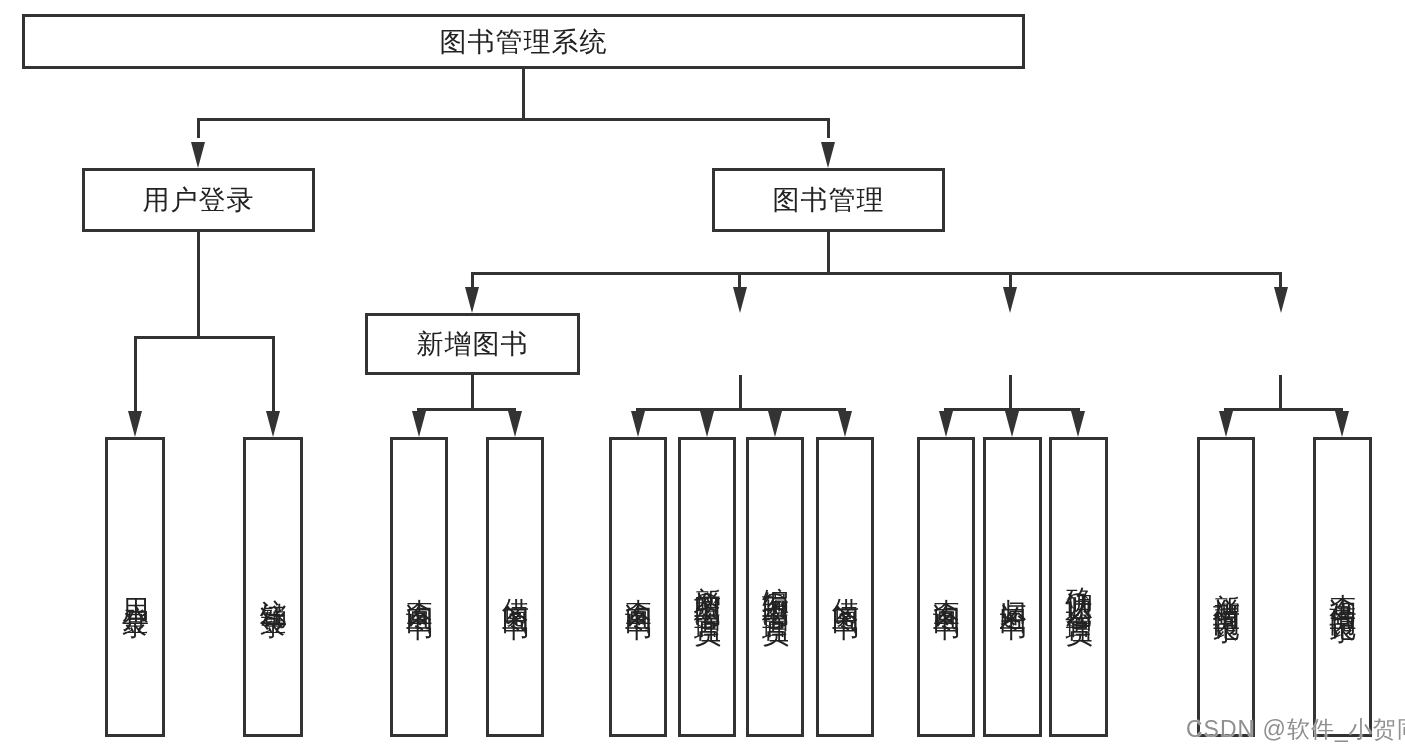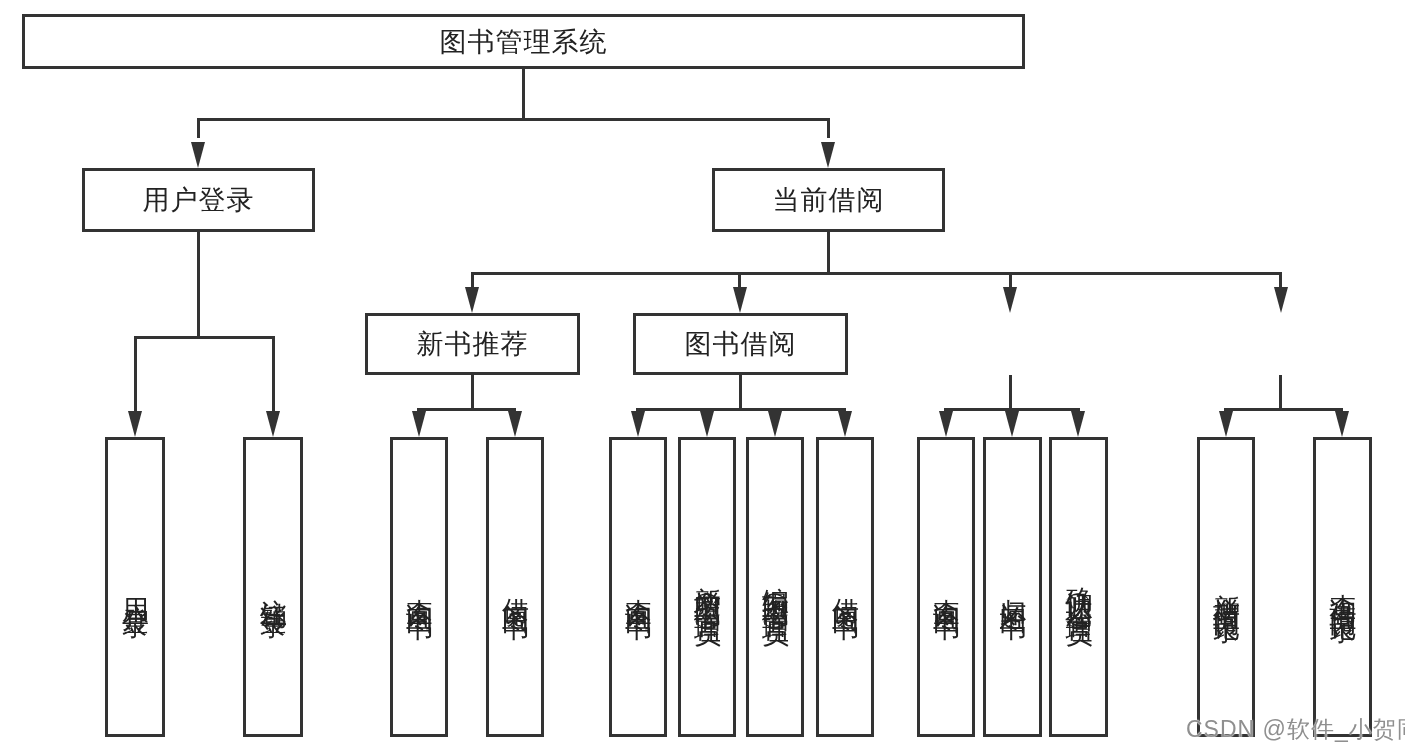--- a/index.html
+++ b/index.html
@@ -38,42 +38,41 @@
   <div class="box hbox" style="left:22px;top:14px;width:1003px;height:55px;">图书管理系统</div>
 
   <div class="vline" style="left:522px;top:69px;height:49px;"></div>
   <div class="hline" style="left:197px;top:118px;width:633px;"></div>
   <div class="vline" style="left:197px;top:118px;height:20px;"></div>
   <div class="vline" style="left:827px;top:118px;height:20px;"></div>
   <div class="arrow" style="left:191px;top:142px;"></div>
   <div class="arrow" style="left:821px;top:142px;"></div>
 
   <div class="box hbox" style="left:82px;top:168px;width:233px;height:64px;">用户登录</div>
-  <div class="box hbox" style="left:712px;top:168px;width:233px;height:64px;">当前借阅</div>
+  <div class="box hbox" style="left:712px;top:168px;width:233px;height:64px;">图书管理</div>
 
   <div class="vline" style="left:197px;top:232px;height:104px;"></div>
   <div class="hline" style="left:134px;top:336px;width:141px;"></div>
   <div class="vline" style="left:134px;top:336px;height:78px;"></div>
   <div class="vline" style="left:272px;top:336px;height:78px;"></div>
   <div class="arrow" style="left:128px;top:411px;"></div>
   <div class="arrow" style="left:266px;top:411px;"></div>
 
   <div class="vline" style="left:827px;top:232px;height:40px;"></div>
   <div class="hline" style="left:471px;top:272px;width:811px;"></div>
   <div class="vline" style="left:471px;top:272px;height:18px;"></div>
   <div class="vline" style="left:738px;top:272px;height:18px;"></div>
   <div class="vline" style="left:1009px;top:272px;height:18px;"></div>
   <div class="vline" style="left:1279px;top:272px;height:18px;"></div>
   <div class="arrow" style="left:465px;top:287px;"></div>
   <div class="arrow" style="left:733px;top:287px;"></div>
   <div class="arrow" style="left:1003px;top:287px;"></div>
   <div class="arrow" style="left:1274px;top:287px;"></div>
 
-  <div class="box hbox" style="left:365px;top:313px;width:215px;height:62px;">新书推荐</div>
-  <div class="box hbox" style="left:633px;top:313px;width:215px;height:62px;">图书借阅</div>
+  <div class="box hbox" style="left:365px;top:313px;width:215px;height:62px;">新增图书</div>
 
   <div class="vline" style="left:471px;top:375px;height:33px;"></div>
   <div class="hline" style="left:417px;top:408px;width:99px;"></div>
   <div class="vline" style="left:417px;top:408px;height:8px;"></div>
   <div class="vline" style="left:513px;top:408px;height:8px;"></div>
   <div class="arrow" style="left:412px;top:411px;"></div>
   <div class="arrow" style="left:508px;top:411px;"></div>
 
   <div class="vline" style="left:739px;top:375px;height:33px;"></div>
   <div class="hline" style="left:636px;top:408px;width:210px;"></div>

